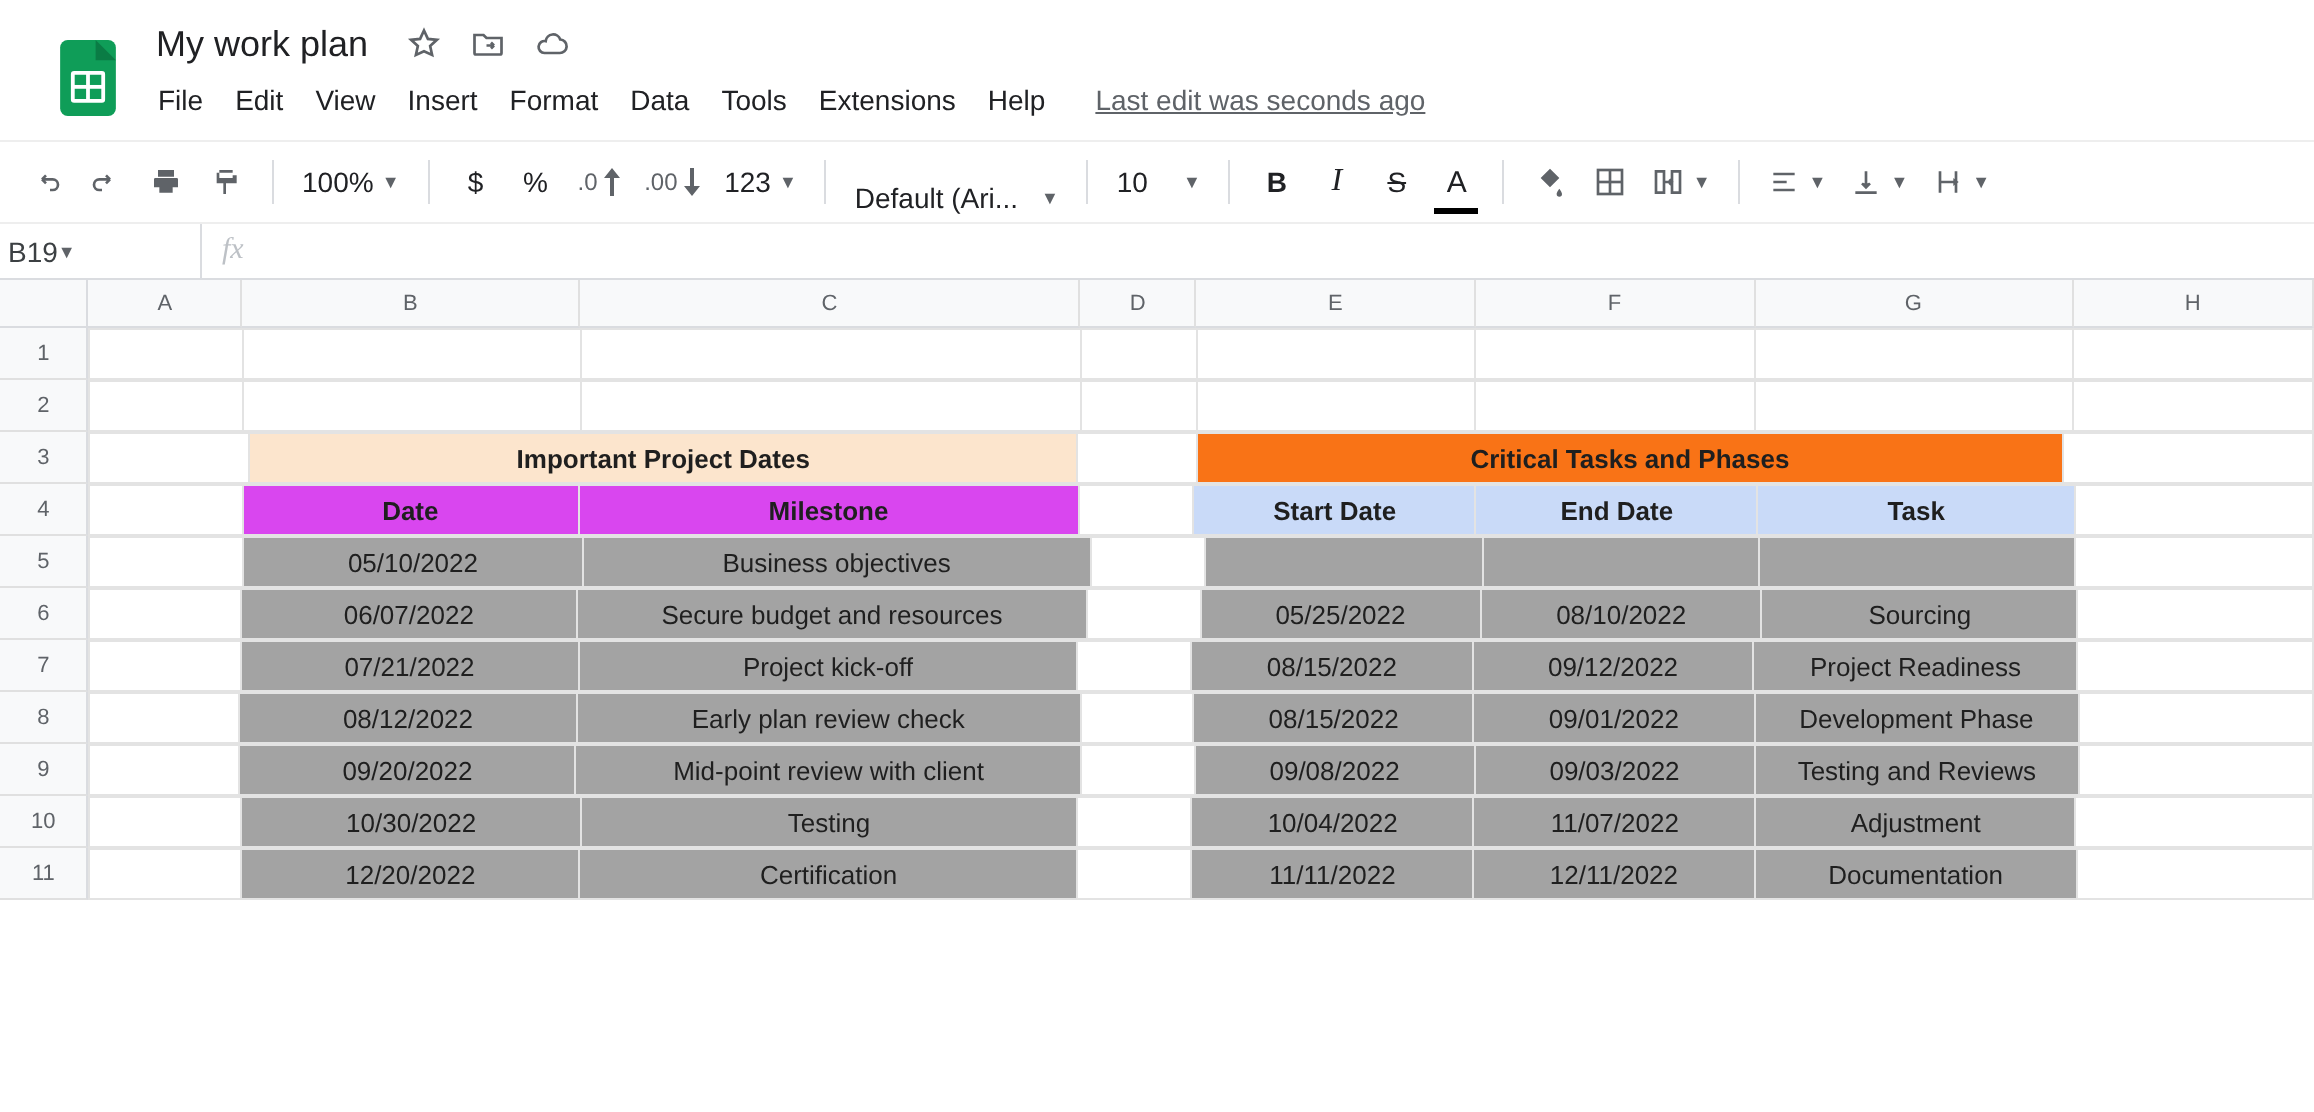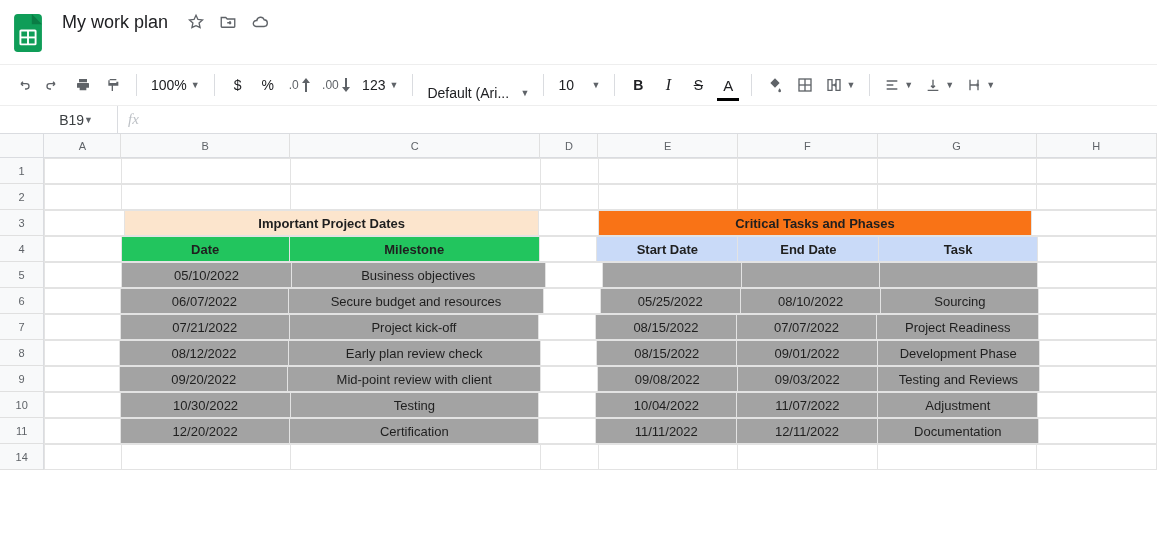--- a/index.html
+++ b/index.html
@@ -1,17 +1,17 @@
 <!DOCTYPE html>
 <html><head>
 <meta charset="utf-8">
 <style>
   * { box-sizing: border-box; }
   html, body { margin: 0; padding: 0; font-family: Arial, "Google Sans", sans-serif; font-size: 13px; color: #202124; background: #fff; width: 1157px; }
-  .header-bar { display: flex; align-items: flex-start; padding: 8px 8px 0 8px; }
+  .header-bar { display: flex; align-items: flex-end; padding: 8px 8px 0 24px; }
   .logo { width: 40px; height: 50px; display:flex; align-items:center; justify-content:center; }
   .logo svg { width: 28px; height: 38px; }
   .title-area { display:flex; flex-direction:column; margin-left: 8px; }
   .title-row { display:flex; align-items:center; gap: 12px; height: 28px; }
   .doc-title { font-size: 18px; color:#202124; padding: 2px 6px; }
   .title-icons { display:flex; gap: 12px; color:#5f6368; }
   .title-icons span { display:inline-flex; width:20px; height:20px; align-items:center; justify-content:center; }
   .menu-bar { display:flex; gap: 2px; height: 28px; align-items:center; }
   .menu-item { padding: 4px 7px; font-size: 14px; color:#202124; cursor:pointer; border-radius:4px; }
   .last-edit { font-size:14px; color:#5f6368; text-decoration: underline; margin-left: 16px; cursor:pointer; }
@@ -19,31 +19,31 @@
   .tsep { width:1px; height:22px; background:#dadce0; margin: 0 6px; }
   .tbtn { display:inline-flex; align-items:center; justify-content:center; min-width: 26px; height: 28px; padding: 0 4px; color:#5f6368; cursor:pointer; border-radius:3px; font-size:14px; font-family: Arial; }
   .tbtn .drop { font-size:9px; margin-left:4px; color:#5f6368;}
   .tbtn.text { color:#202124; font-size:14px; }
   .bold { font-weight:bold; color:#202124; }
   .italic { font-style:italic; font-family: "Times New Roman", serif; font-size:16px; color:#202124;}
   .strike { text-decoration: line-through; color:#202124;}
   .text-color-A { position:relative; color:#202124; font-size:15px;}
   .text-color-A .bar { position:absolute; left:2px; right:2px; bottom:-2px; height:3px; background:#000; }
   .namebox-row { display:flex; align-items:center; height: 28px; border-bottom: 1px solid #dadce0; }
-  .namebox { width: 100px; padding: 0 24px; font-size: 14px; color:#3c4043; display:flex; align-items:center; justify-content:flex-end;margin-left:17px;}
+  .namebox { width: 100px; padding: 0 4px; font-size: 14px; color:#3c4043; display:flex; align-items:center; justify-content:flex-start;}
   .namebox .drop { font-size:9px; color:#5f6368; }
   .fx-label { font-family: serif; font-style: italic; color:#bdc1c6; font-size: 15px; padding: 0 10px; border-left:1px solid #dadce0; height:100%; display:flex; align-items:center;}
   .fx-input { flex:1; height:100%; border:none; outline:none; font-size:13px; padding: 0 6px; }
   .corner { width: 46px; height: 24px; background:#f8f9fa; border-right:1px solid #dadce0; border-bottom:1px solid #dadce0; }
   .colhead { height:24px; background:#f8f9fa; border-right:1px solid #e0e0e0; border-bottom:1px solid #dadce0; display:flex; align-items:center; justify-content:center; font-size:11px; color:#5f6368; }
   .rowhead { width:46px; background:#f8f9fa; border-right:1px solid #dadce0; border-bottom:1px solid #e0e0e0; display:flex; align-items:center; justify-content:center; font-size:11px; color:#5f6368; }
   table.grid { border-collapse: collapse; table-layout: fixed; }
   table.grid td { border: 1px solid #e3e3e3; height: 25px; padding: 0 4px; font-size: 13px; color:#1f1f1f; text-align:center; vertical-align:middle; overflow:hidden; white-space:nowrap; }
   .hdr-orange { background:#fce5cd; font-weight:bold; }
-  .hdr-orange-sub { background:#22c55e; font-weight:bold; }
+  .hdr-orange-sub { background:#d946ef; font-weight:bold; }
   .hdr-blue { background:#f97316; font-weight:bold; }
   .hdr-blue-sub { background:#c9daf8; font-weight:bold; }
   .data-gray { background:#a3a3a3; }
   svg { display:block; }
   .iconsvg { width:18px; height:18px; fill:#5f6368; }
   .iconsvg-sm { width:16px; height:16px; fill:#5f6368; }
 </style>
 </head>
 <body>
 
@@ -72,20 +72,32 @@
               <path stroke="#5f6368" stroke-width="1.8" fill="none" d="M11 13h5m0 0-2-2m2 2-2 2"></path>
             </svg>
           </span>
         <span>
             <svg class="iconsvg" viewBox="0 0 24 24">
               <path fill="none" stroke="#5f6368" stroke-width="1.8" d="M7 18a4 4 0 1 1 .8-7.93A5 5 0 0 1 17.5 9 3.5 3.5 0 0 1 17 18H7z"></path>
             </svg>
           </span>
       </div>
     </div>
+    <div class="menu-bar">
+      <span class="menu-item">File</span>
+      <span class="menu-item">Edit</span>
+      <span class="menu-item">View</span>
+      <span class="menu-item">Insert</span>
+      <span class="menu-item">Format</span>
+      <span class="menu-item">Data</span>
+      <span class="menu-item">Tools</span>
+      <span class="menu-item">Extensions</span>
+      <span class="menu-item">Help</span>
+      <span class="last-edit">Last edit was seconds ago</span>
+    </div>
   </div>
 </div>
 
 <div class="toolbar">
   <span class="tbtn">
       <svg class="iconsvg-sm" viewBox="0 0 24 24">
         <path fill="none" stroke="#5f6368" stroke-width="2" d="M9 10H17a4 4 0 0 1 0 8h-2M9 10l3-3M9 10l3 3"></path>
       </svg>
     </span>
   <span class="tbtn">
@@ -309,21 +321,21 @@
     <div style="display:flex;">
       <div class="rowhead" style="height:26px">7</div>
       <table class="grid">
         <tbody>
           <tr>
             <td class="" style="width:80px"></td>
             <td class="data-gray" style="width:175px">07/21/2022</td>
             <td class="data-gray" style="width:260px">Project kick-off</td>
             <td class="" style="width:60px"></td>
             <td class="data-gray" style="width:145px">08/15/2022</td>
-            <td class="data-gray" style="width:145px">07/07/2022</td>
+            <td class="data-gray" style="width:145px">09/12/2022</td>
             <td class="data-gray" style="width:165px">Project Readiness</td>
             <td class="" style="width:125px"></td>
           </tr>
         </tbody>
       </table>
     </div>
     <div style="display:flex;">
       <div class="rowhead" style="height:26px">8</div>
       <table class="grid">
         <tbody>
@@ -384,30 +396,13 @@
             <td class="data-gray" style="width:260px">Certification</td>
             <td class="" style="width:60px"></td>
             <td class="data-gray" style="width:145px">11/11/2022</td>
             <td class="data-gray" style="width:145px">12/11/2022</td>
             <td class="data-gray" style="width:165px">Documentation</td>
             <td class="" style="width:125px"></td>
           </tr>
         </tbody>
       </table>
     </div>
-    <div style="display:flex;">
-      <div class="rowhead" style="height:26px">14</div>
-      <table class="grid">
-        <tbody>
-          <tr>
-            <td class="" style="width:80px"></td>
-            <td class="" style="width:175px"></td>
-            <td class="" style="width:260px"></td>
-            <td class="" style="width:60px"></td>
-            <td class="" style="width:145px"></td>
-            <td class="" style="width:145px"></td>
-            <td class="" style="width:165px"></td>
-            <td class="" style="width:125px"></td>
-          </tr>
-        </tbody>
-      </table>
-    </div>
   </div>
 
 </body></html>

